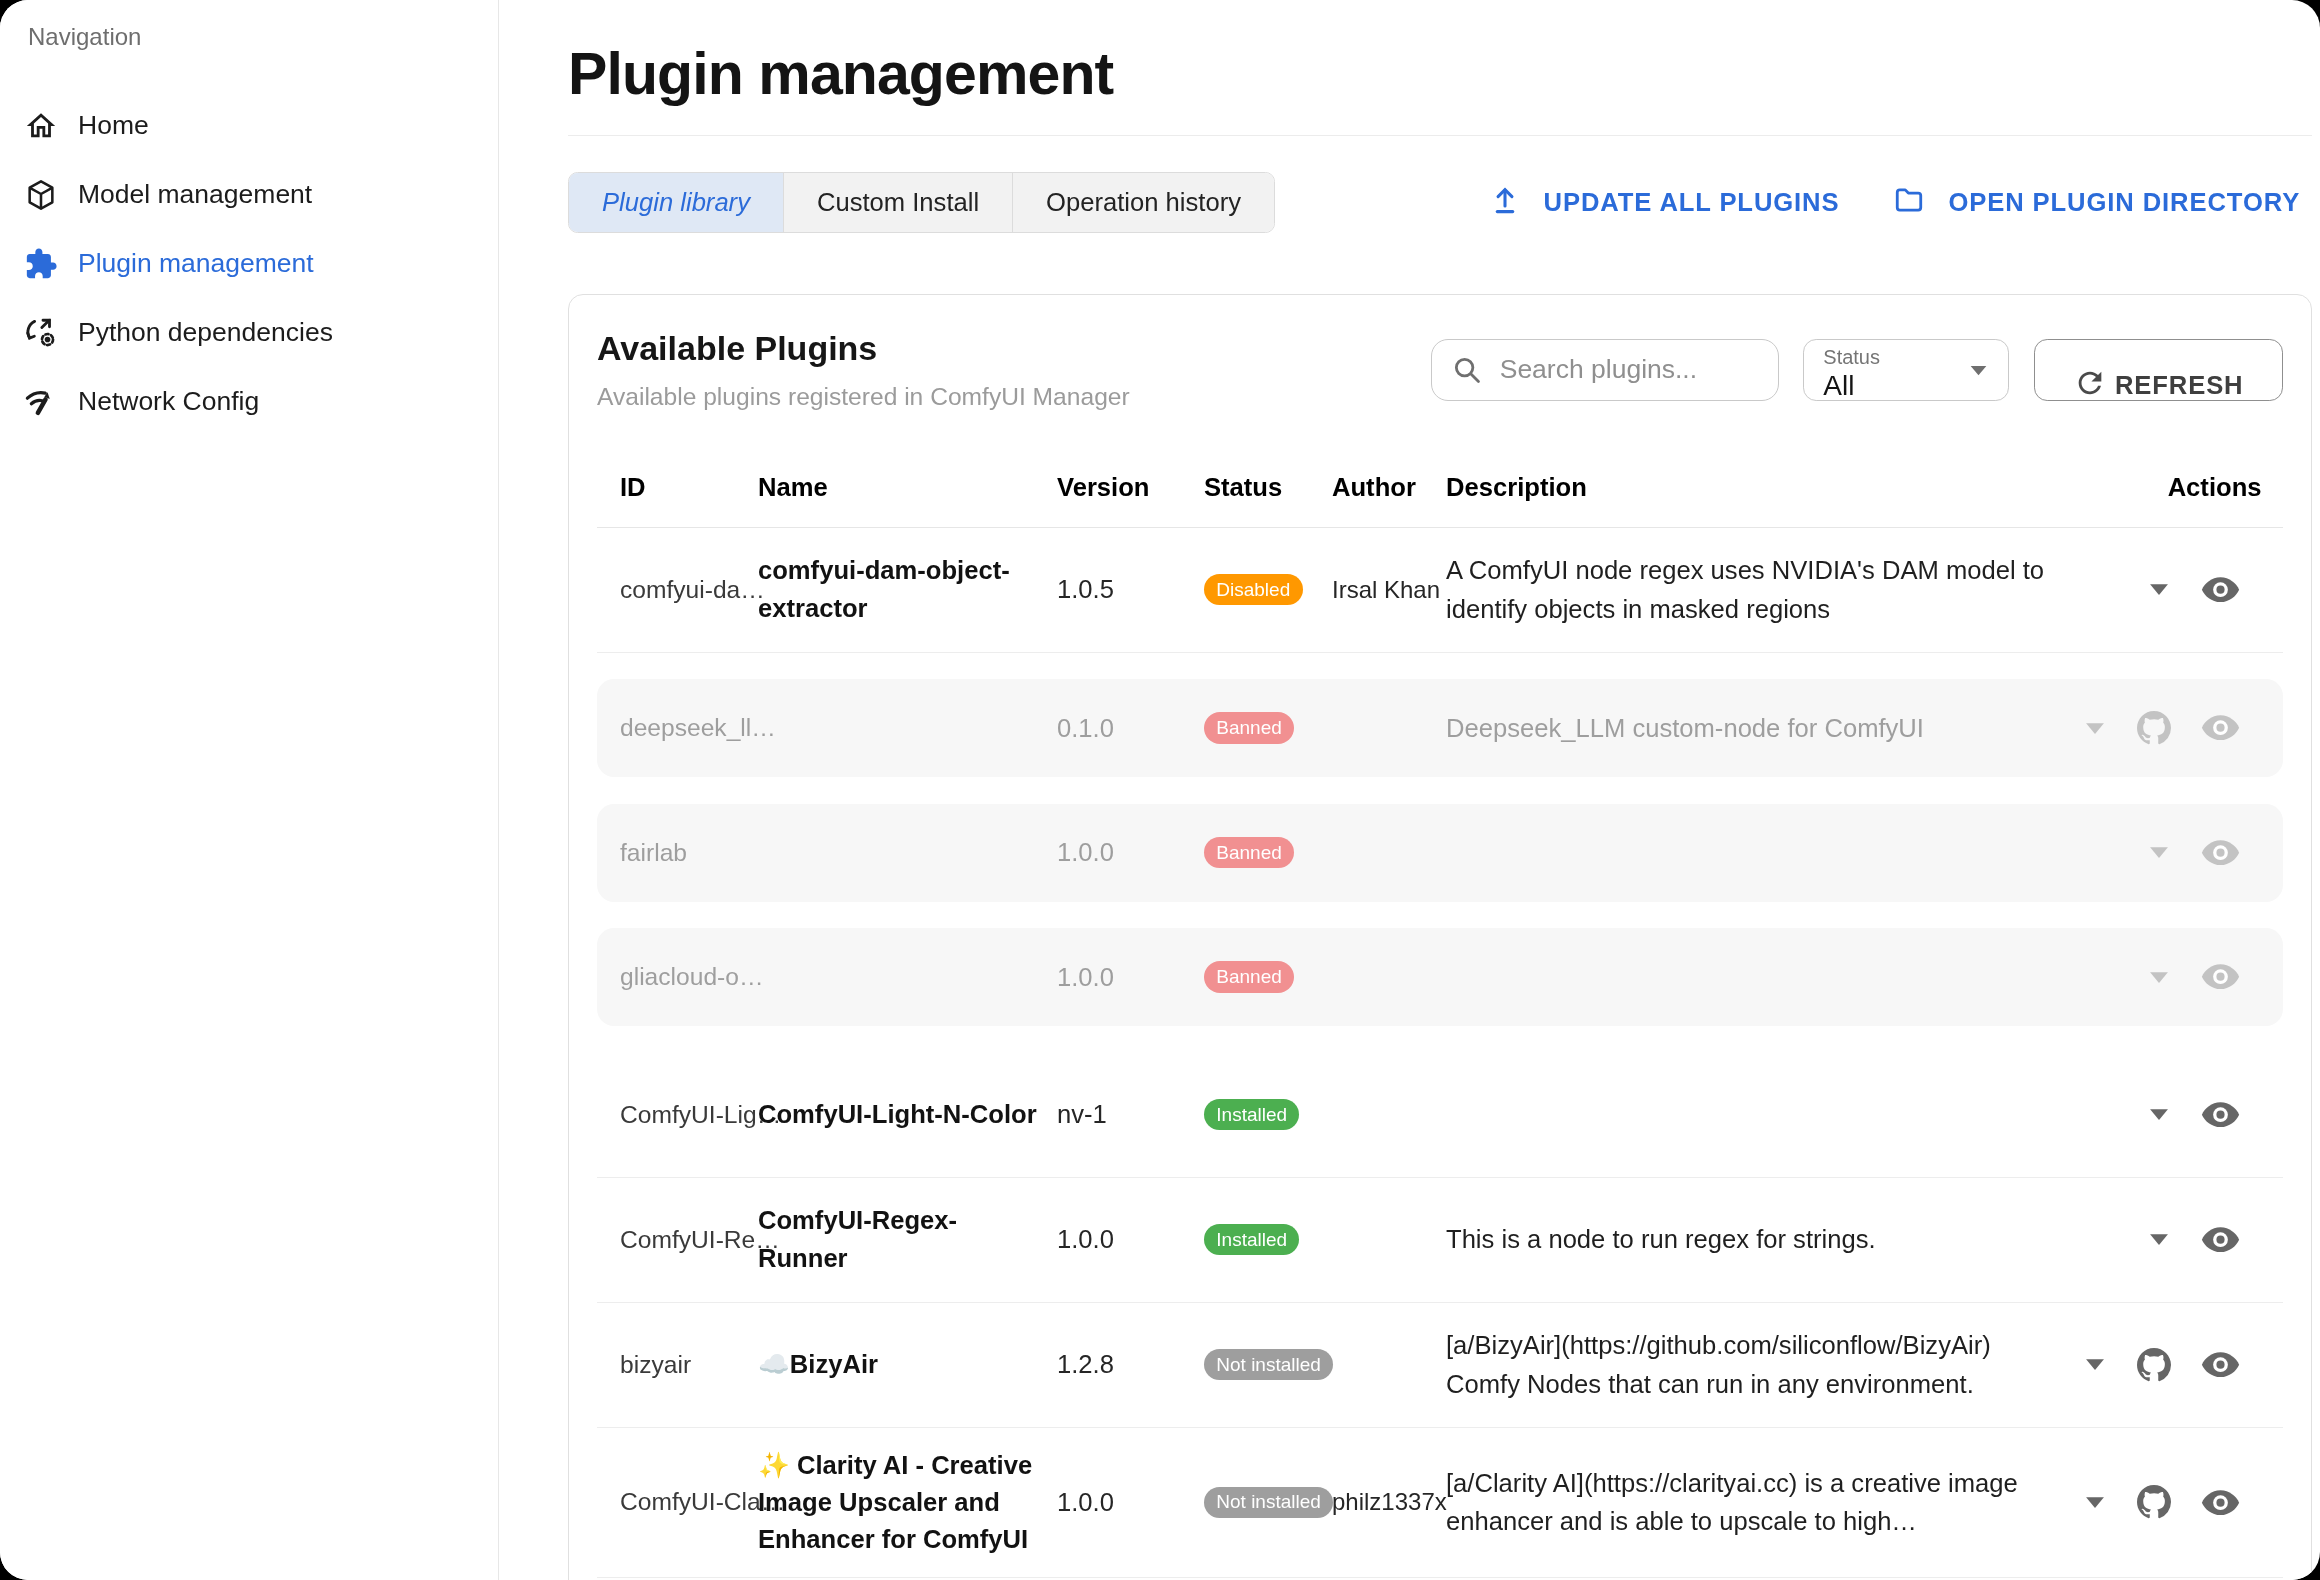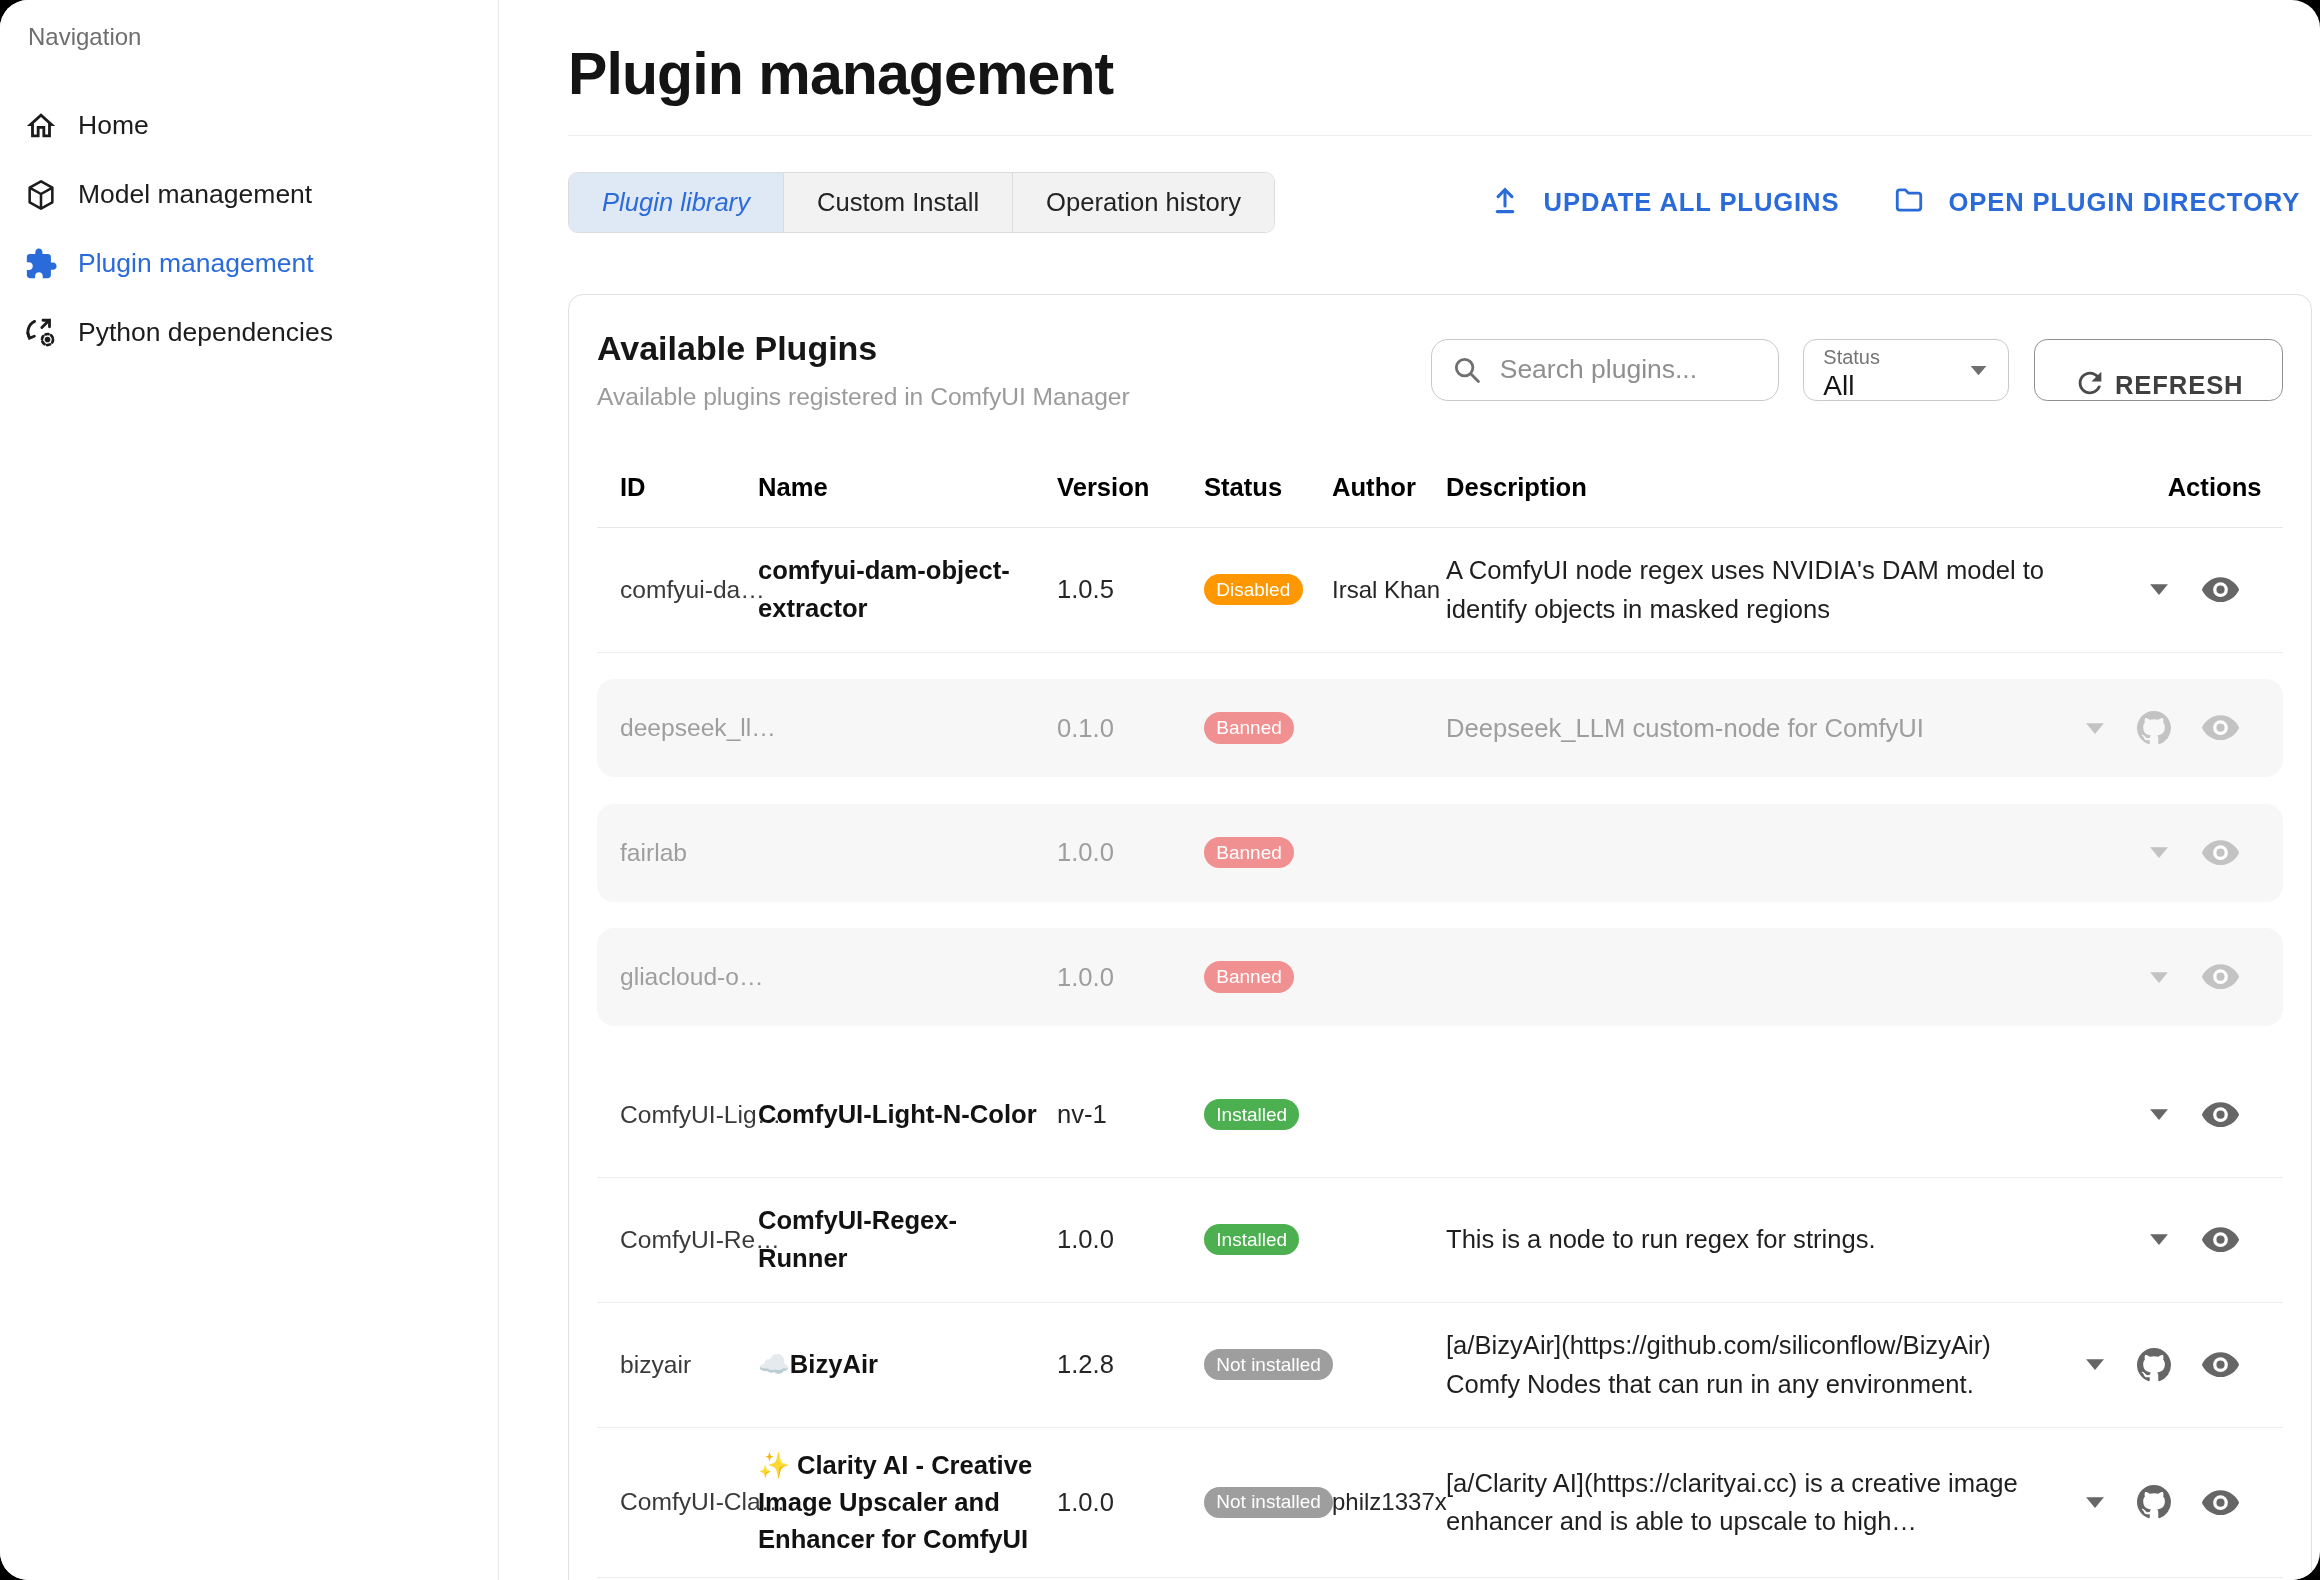--- a/index.html
+++ b/index.html
@@ -119,20 +119,31 @@
               <path d="M2.6 12l1.3 3.6 3.4-1.3"></path>
               <path d="M12.6 8.2l5.2-5.2"></path>
               <path d="M18 7.6V3h-4.6"></path>
               <circle cx="16.6" cy="16.6" r="2" fill="currentColor" stroke="none"></circle>
               <circle cx="16.6" cy="16.6" r="3.9" stroke-width="1.9" stroke-dasharray="2.2 1.9"></circle>
             </svg>
           </span>
     <span class="nav-label">Python dependencies</span>
   </div>
 
+  <div class="nav-item">
+    <span class="nav-icon">
+            <svg viewBox="0 0 24 24" fill="none" stroke="currentColor" stroke-linecap="round">
+              <path stroke-width="2.3" d="M2.4 9.3C6 5.9 10.6 4.8 15 5.7"></path>
+              <path stroke-width="2.3" d="M5.2 13.2c2.3-2 5.1-2.7 7.7-2.1"></path>
+              <path stroke-width="3.2" d="M9.8 19.6l5.4-9.4"></path>
+              <path fill="currentColor" stroke="none" d="M16.6 5.2l1.6 4.6-3.8-1.5z"></path>
+            </svg>
+          </span>
+    <span class="nav-label">Network Config</span>
+  </div>
 </div>
   </div>
 
   <div class="main">
     <h1 class="page-title">Plugin management</h1>
     <div class="title-divider"></div>
 
     <div class="toolbar">
       <div class="tabs">
         <div class="tab active">Plugin library</div>

